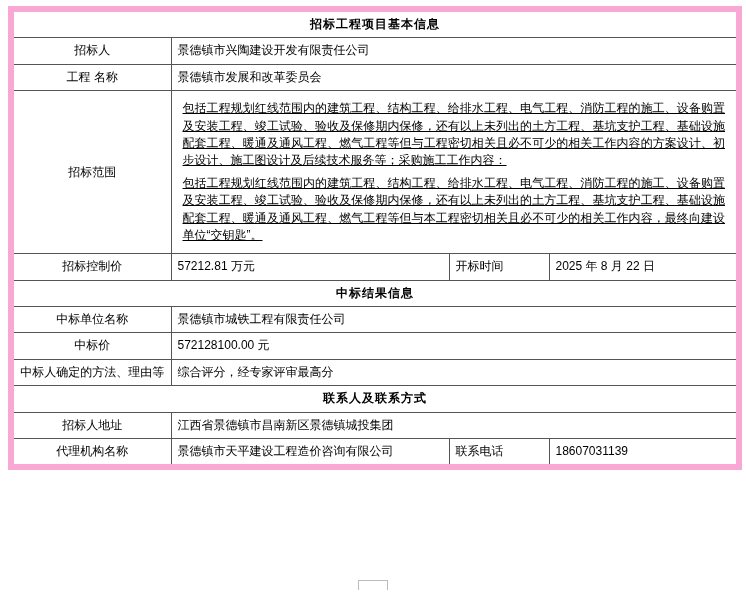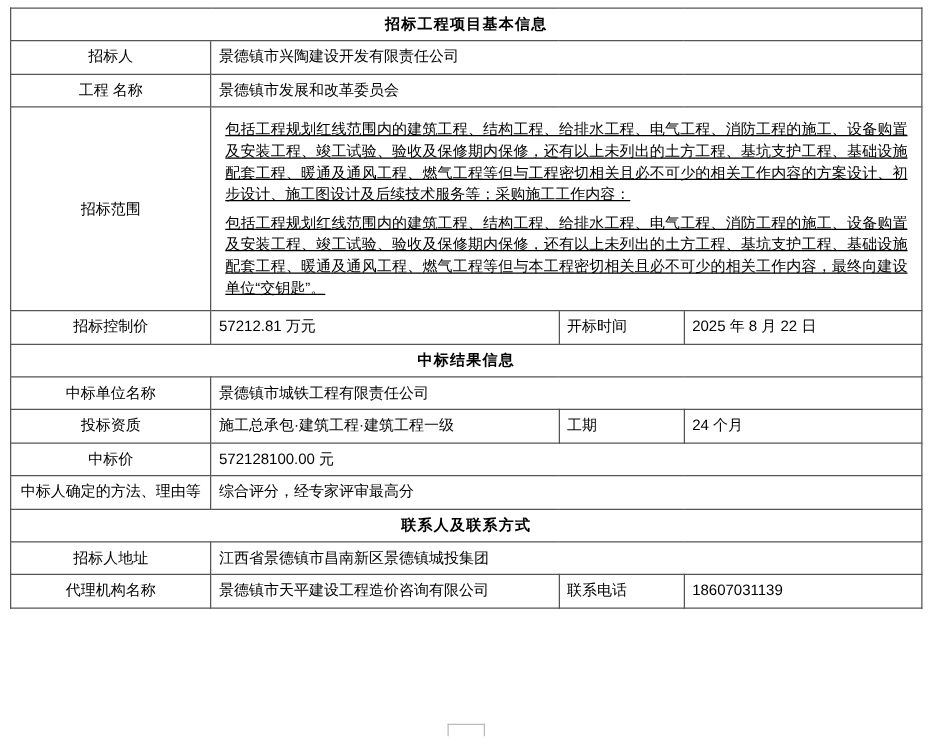--- a/index.html
+++ b/index.html
@@ -17,21 +17,21 @@
     height: 592px;
     position: relative;
     background: #ffffff;
     box-sizing: border-box;
     padding: 6px 8px 0 8px;
   }
   table.doc {
     width: 730px;
     border-collapse: collapse;
     table-layout: fixed;
-    border: 1px solid #f9a8d4;
+    border: 6px solid #f9a8d4;
   }
   table.doc td {
     border: 1px solid #555;
     padding: 4px 6px;
     vertical-align: middle;
     font-size: 12px;
     line-height: 1.45;
     word-break: break-all;
   }
   .section-title {
@@ -122,26 +122,20 @@
       </tr>
 
       <tr>
         <td class="section-title" colspan="4">中标结果信息</td>
       </tr>
       <tr>
         <td class="label">中标单位名称</td>
         <td class="val" colspan="3">景德镇市城铁工程有限责任公司</td>
       </tr>
       <tr>
-        <td class="label">投标资质</td>
-        <td class="val">施工总承包·建筑工程·建筑工程一级</td>
-        <td class="label2">工期</td>
-        <td class="val">24 个月</td>
-      </tr>
-      <tr>
         <td class="label">中标价</td>
         <td class="val" colspan="3">572128100.00 元</td>
       </tr>
       <tr>
         <td class="label">中标人确定的方法、理由等</td>
         <td class="val" colspan="3">综合评分，经专家评审最高分</td>
       </tr>
 
       <tr>
         <td class="section-title" colspan="4">联系人及联系方式</td>

